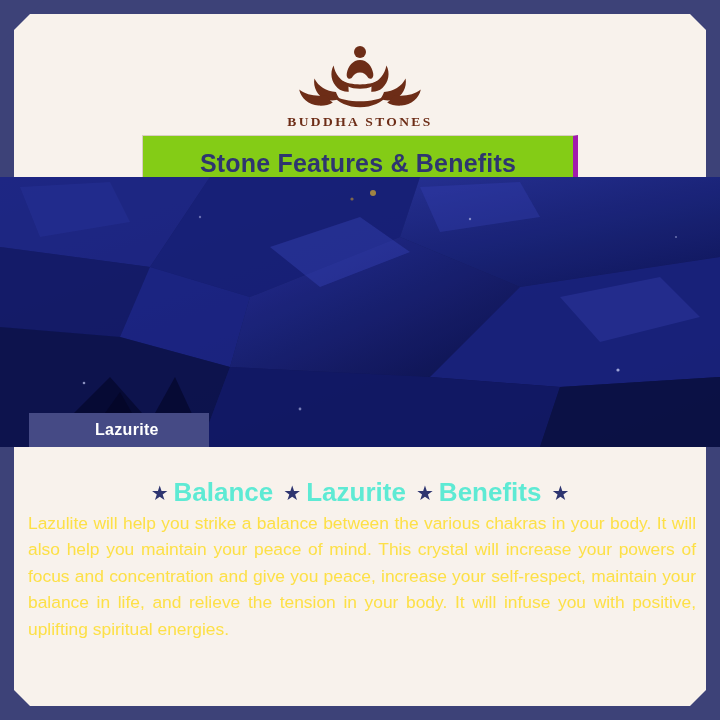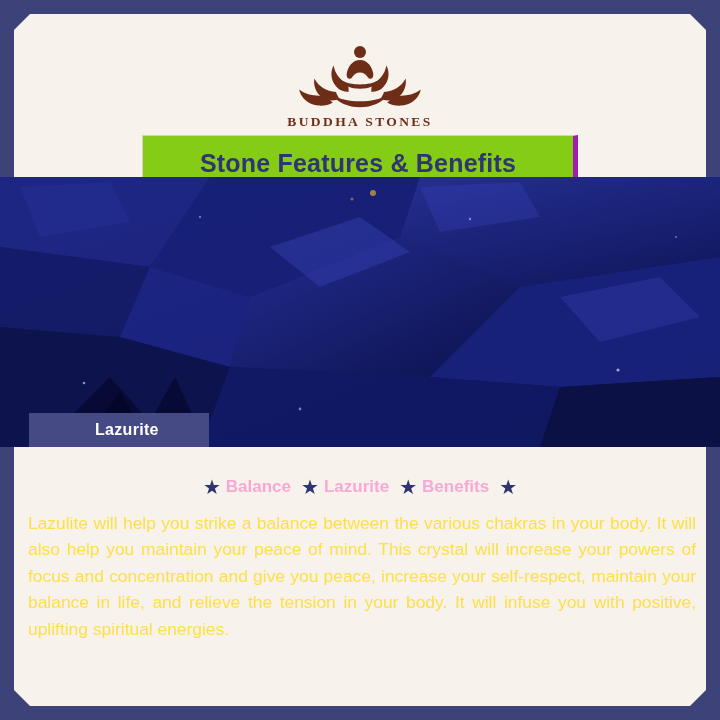--- a/index.html
+++ b/index.html
@@ -150,22 +150,22 @@
     align-items: center;
     gap: 5px;
     padding: 0 3px;
   }
   .star {
     color: #2e3570;
     font-size: 20px;
     line-height: 1;
   }
   .benefit-label {
-    color: #f9a8d4;
-    font-size: 17px;
+    color: #5eead4;
+    font-size: 26px;
     font-weight: bold;
     white-space: nowrap;
   }
 
   
   .body-text {
     position: absolute;
     left: 28px;
     right: 24px;
     top: 510px;

